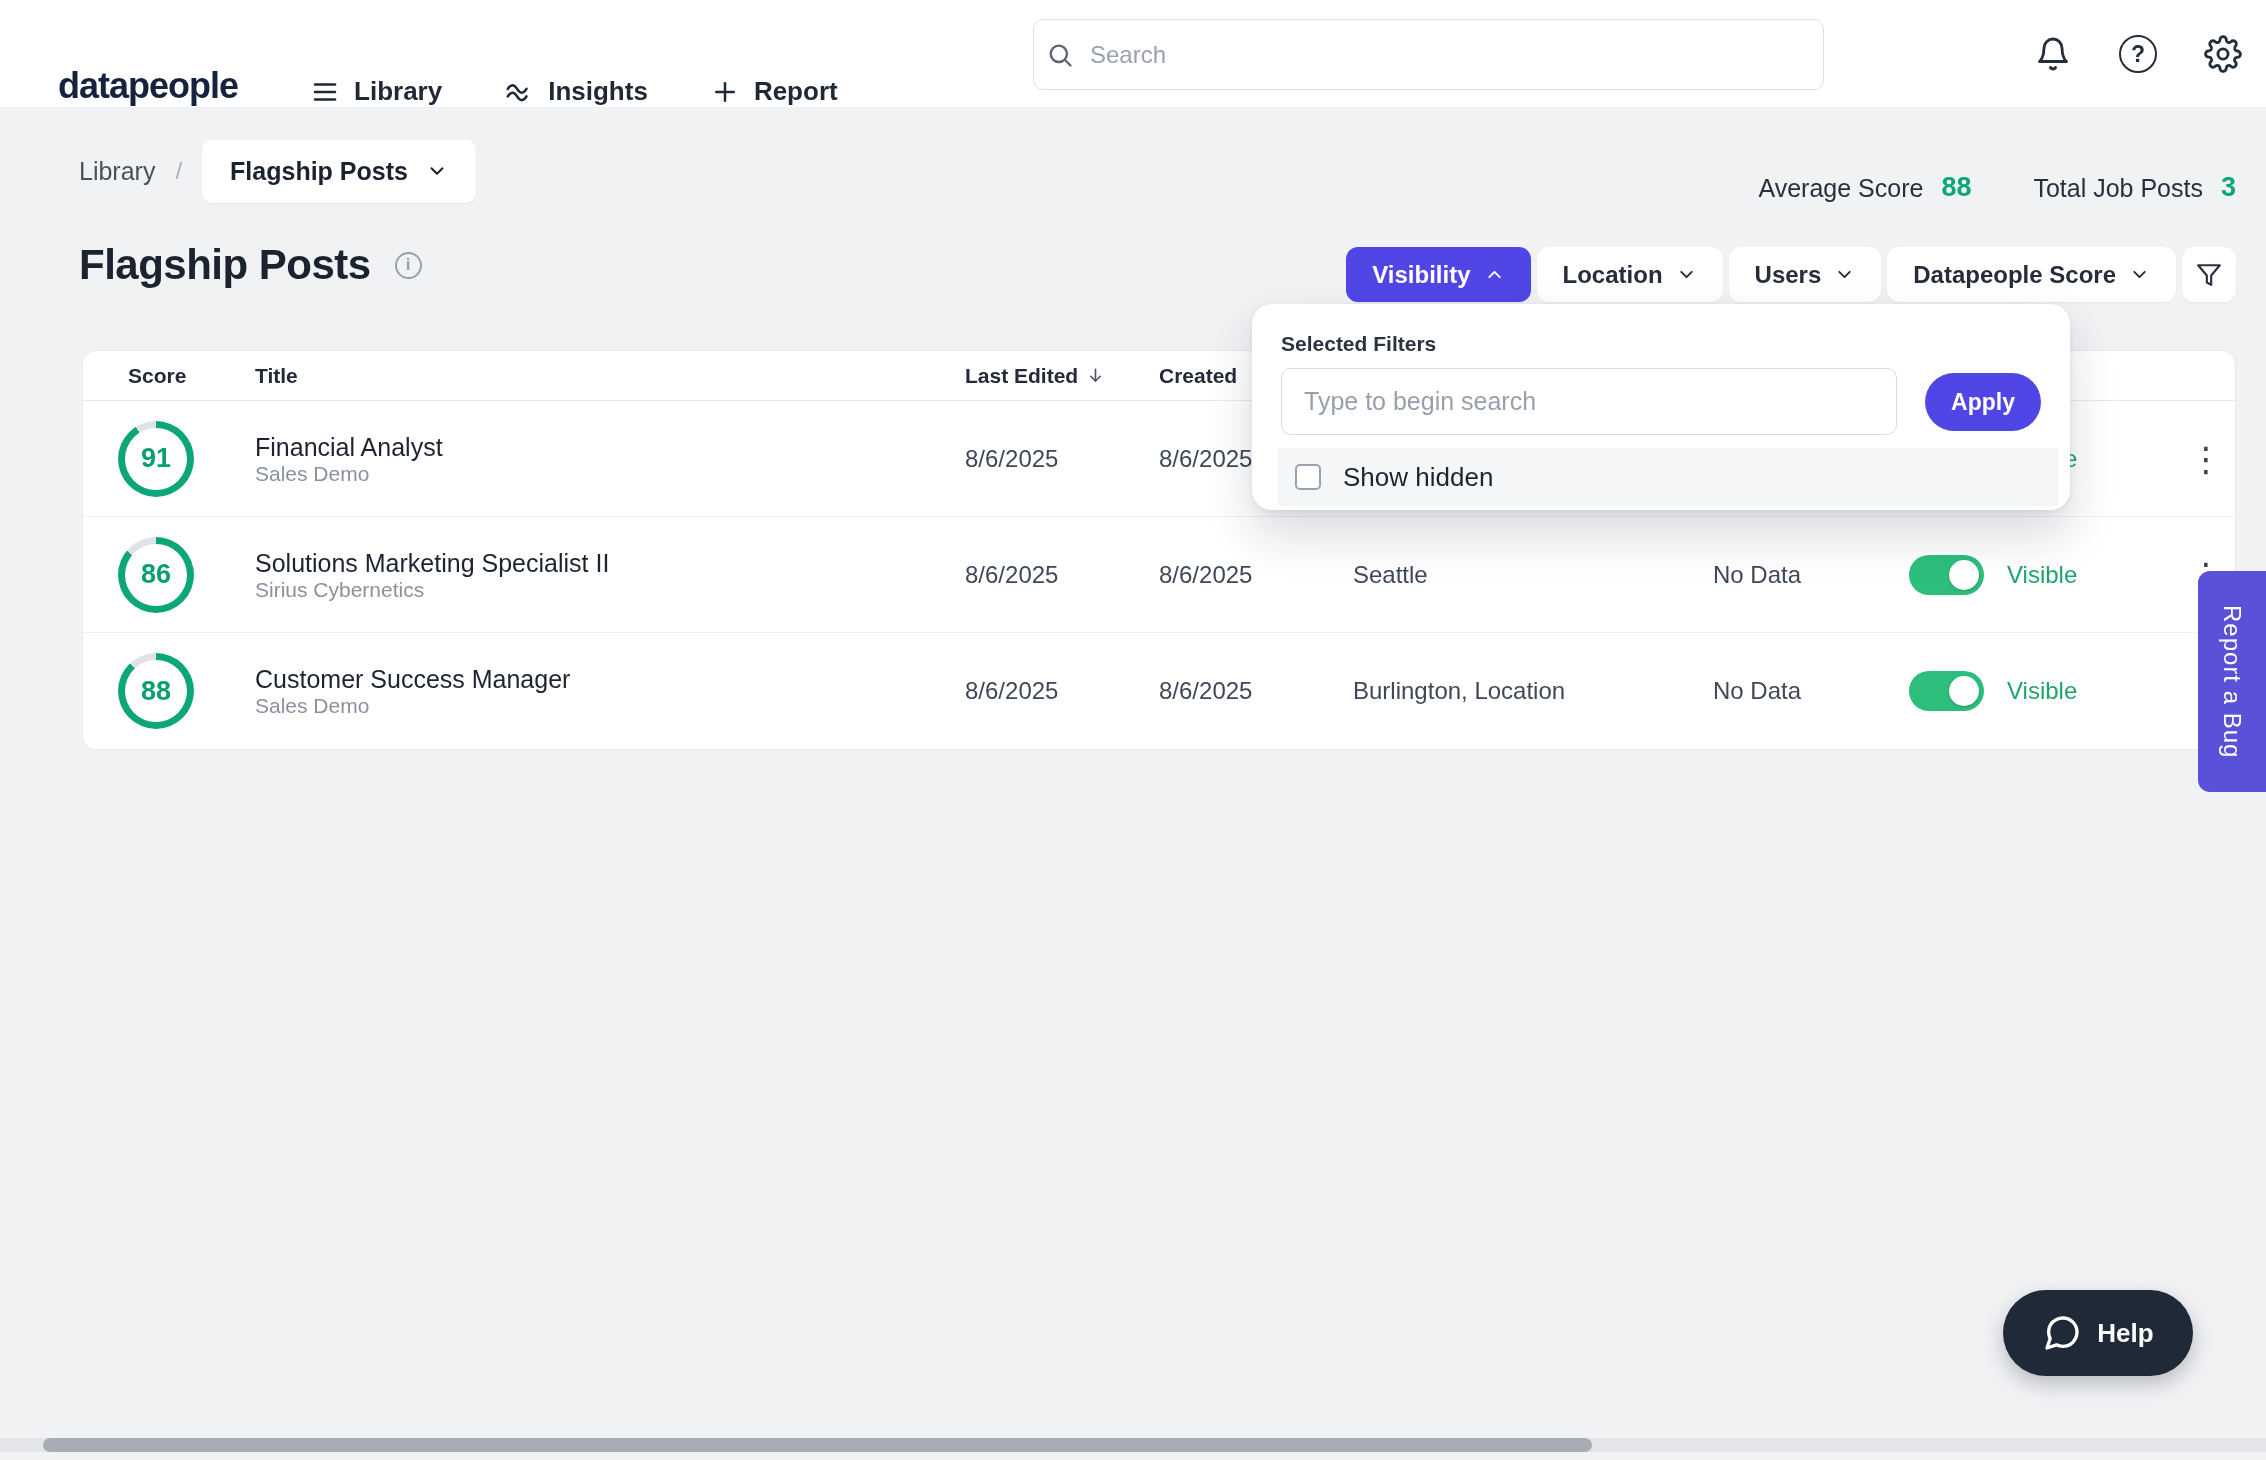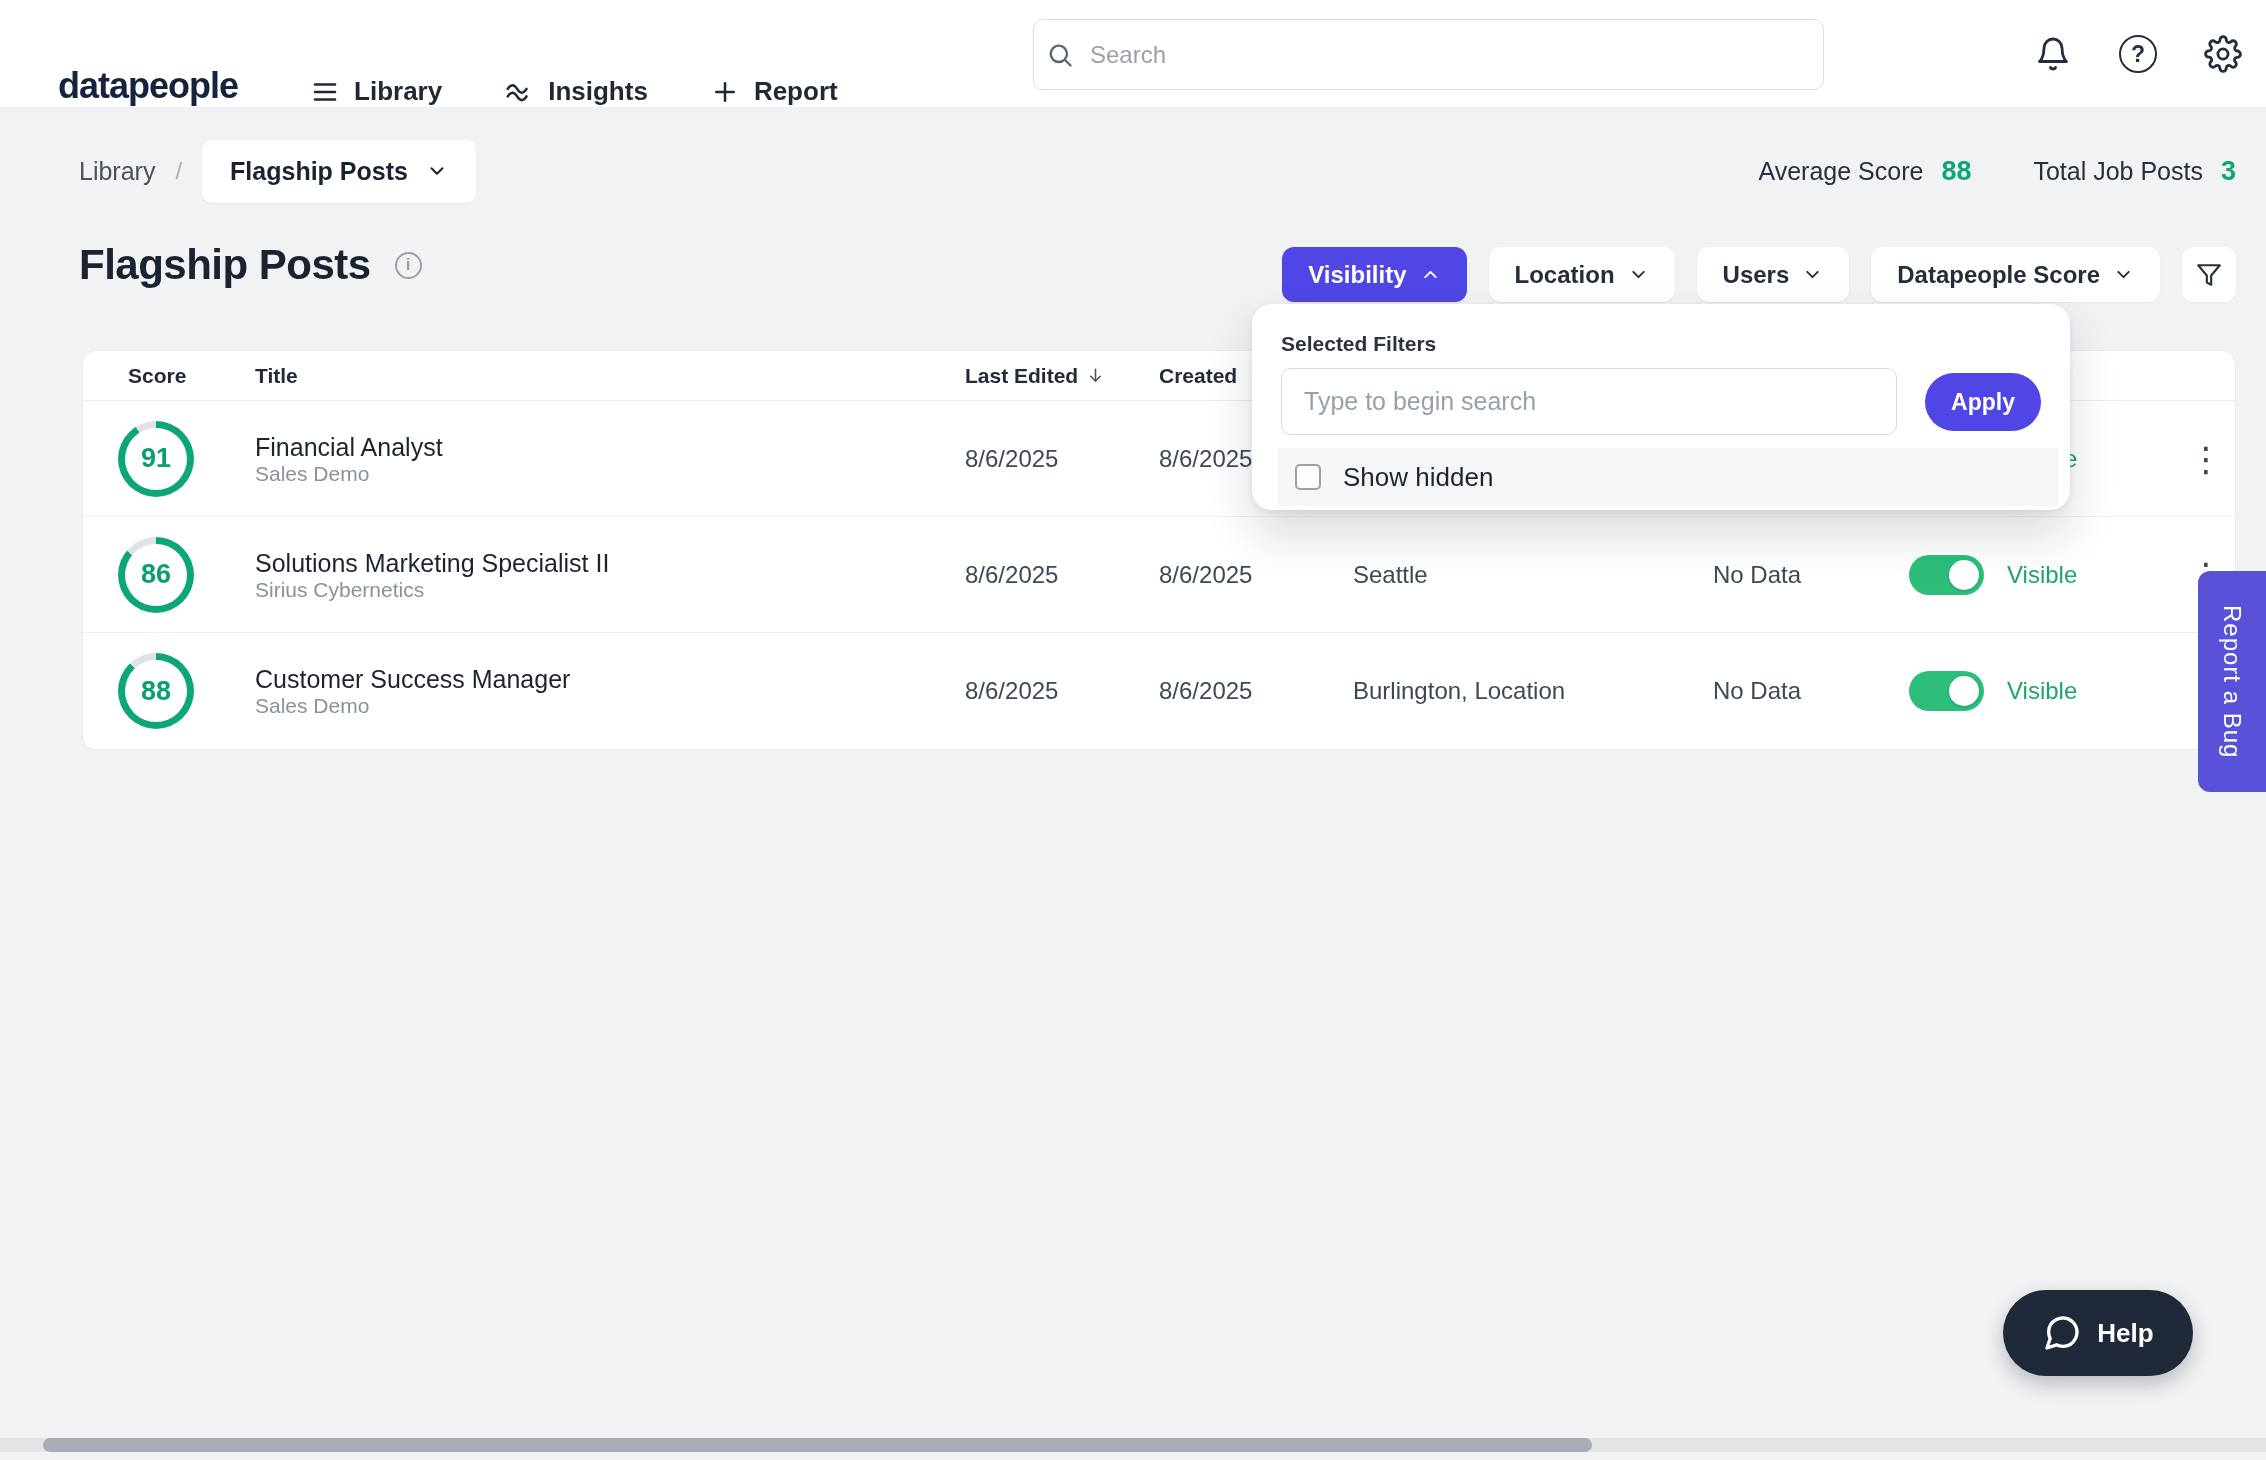--- a/index.html
+++ b/index.html
@@ -30,32 +30,32 @@
 
   
   .crumb-row { position:absolute; top:139px; left:79px; height:64px; display:flex; align-items:center; }
   .crumb-parent { font-size:25px; color:#49515d; cursor:pointer; }
   .crumb-sep { font-size:24px; color:#a8afb9; margin:0 20px; }
   .crumb-pill { height:63px; background:#fff; border-radius:10px; display:flex; align-items:center; gap:18px;
                 padding:0 28px; font-size:25px; font-weight:600; color:#1a2230; cursor:pointer;
                 box-shadow:0 1px 2px rgba(16,24,40,.05); }
   .crumb-pill svg { stroke:#1a2230; }
 
-  .stats { position:absolute; top:139px; right:30px; height:64px; display:flex; align-items:center; gap:18px;margin-left:36px; }
+  .stats { position:absolute; top:139px; right:30px; height:64px; display:flex; align-items:flex-end; gap:18px;margin-left:36px; }
   .stat-label { font-size:25px; font-weight:500; color:#27303d; }
   .stat-value { font-size:27px; font-weight:700; color:#0ca678; }
   .stat-gap { width:26px; }
 
   
   .title-row { position:absolute; top:241px; left:79px; display:flex; align-items:center; gap:24px; }
   .page-title { font-size:42px; font-weight:800; color:#1b2330; letter-spacing:-0.5px; }
   .info-icon { width:27px; height:27px; border:2px solid #9aa0aa; border-radius:50%; color:#9aa0aa;
                font-size:17px; font-weight:700; display:flex; align-items:center; justify-content:center; cursor:pointer; }
 
-  .filter-row { position:absolute; top:247px; right:30px; height:55px; display:flex; align-items:center; gap:22px; }
+  .filter-row { position:absolute; top:247px; right:30px; height:55px; display:flex; align-items:center; gap:6px; }
   .pill { height:55px; border-radius:12px; display:flex; align-items:center; gap:13px; padding:0 26px;
           background:#fff; font-size:24px; font-weight:600; color:#252d3a; box-shadow:0 1px 2px rgba(16,24,40,.05); }
   .pill svg { stroke:#252d3a; }
   .pill-active { background:#4f46e5; color:#fff; }
   .pill-active svg { stroke:#fff; }
   .icon-btn { width:54px; height:55px; border-radius:12px; background:#fff; display:flex; align-items:center;
               justify-content:center; box-shadow:0 1px 2px rgba(16,24,40,.05); }
   .icon-btn svg { stroke:#2a3240; }
 
   

